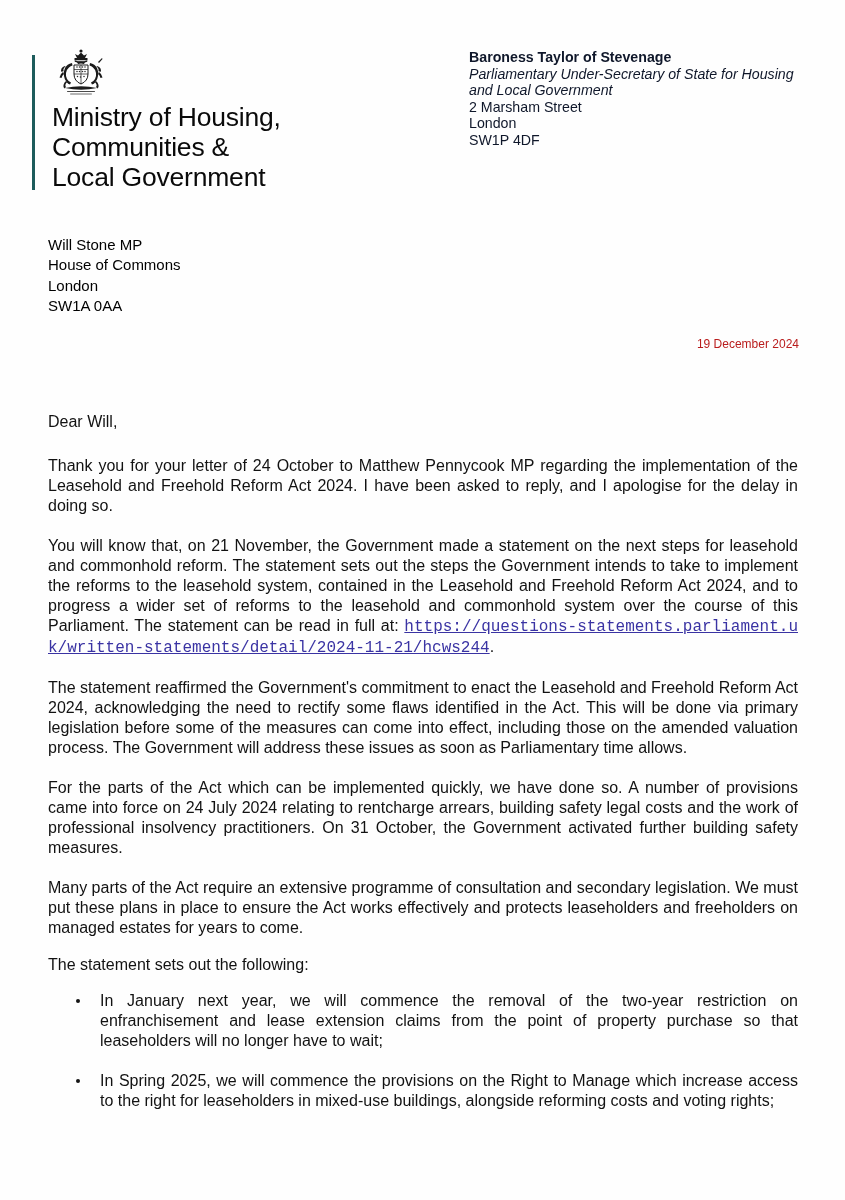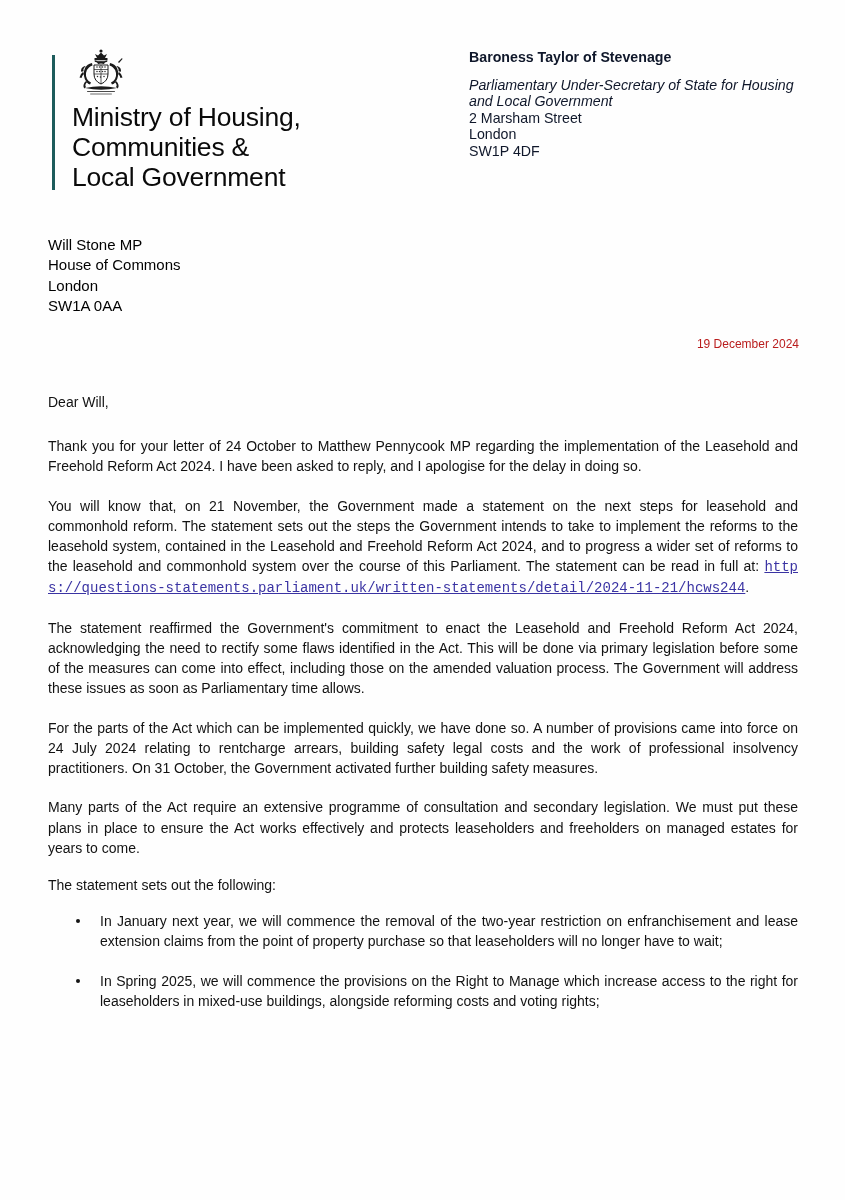--- a/index.html
+++ b/index.html
@@ -20,21 +20,21 @@
     position: relative;
     width: 845px;
     height: 1200px;
     background: #fefefe;
     box-sizing: border-box;
   }
 
   
   .letterhead {
     position: absolute;
-    left: 52px;
+    left: 32px;
     top: 48px;
     width: 360px;
     display: flex;
     flex-direction: row;
     align-items: stretch;
   }
   .brand-rule {
     width: 3px;
     background: #1d5c5c;
     margin-top: 7px;
@@ -68,21 +68,20 @@
     font-size: 14.2px;
     line-height: 16.6px;
     color: #0f172a;
   }
   .sender-name {
     font-weight: bold;
   }
   .sender-role {
     font-style: italic;
     white-space: pre-line;
-    margin-top: 11px;
   }
   .sender-addr {
     white-space: pre-line;
   }
   .references {
     position: absolute;
     left: 469px;
     top: 165px;
     width: 340px;
     font-size: 14.2px;
@@ -110,23 +109,23 @@
     top: 334px;
     font-size: 12px;
     line-height: 20px;
     color: #b91c1c;
   }
 
   
   .letter-body {
     position: absolute;
     left: 48px;
-    top: 392px;
+    top: 412px;
     width: 750px;
-    font-size: 14px;
+    font-size: 16px;
     line-height: 20.1px;
     color: #121212;
   }
   .salutation {
     margin: 0 0 24px 0;
   }
   .para {
     margin: 0 0 19.5px 0;
     text-align: justify;
     text-justify: inter-word;

